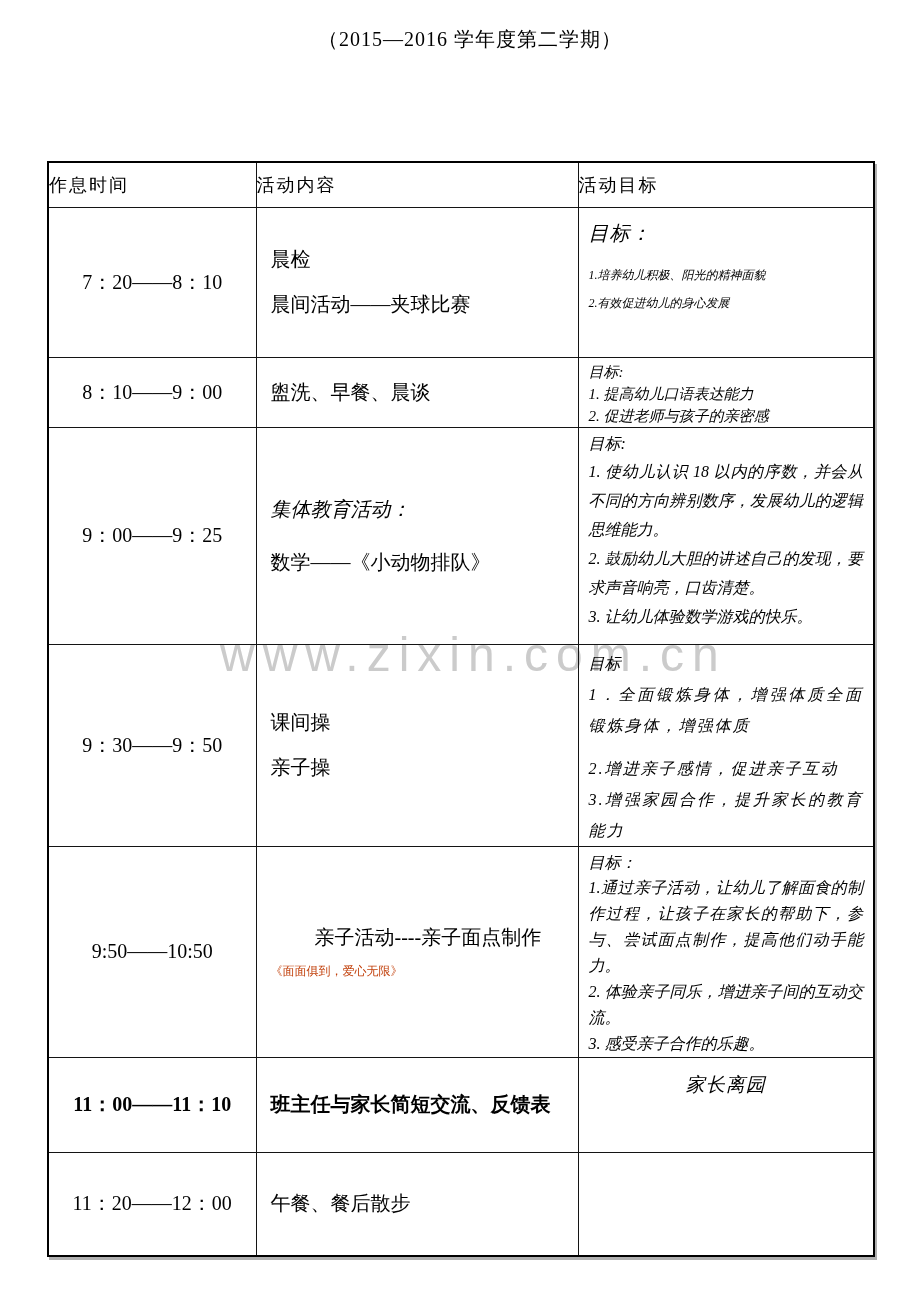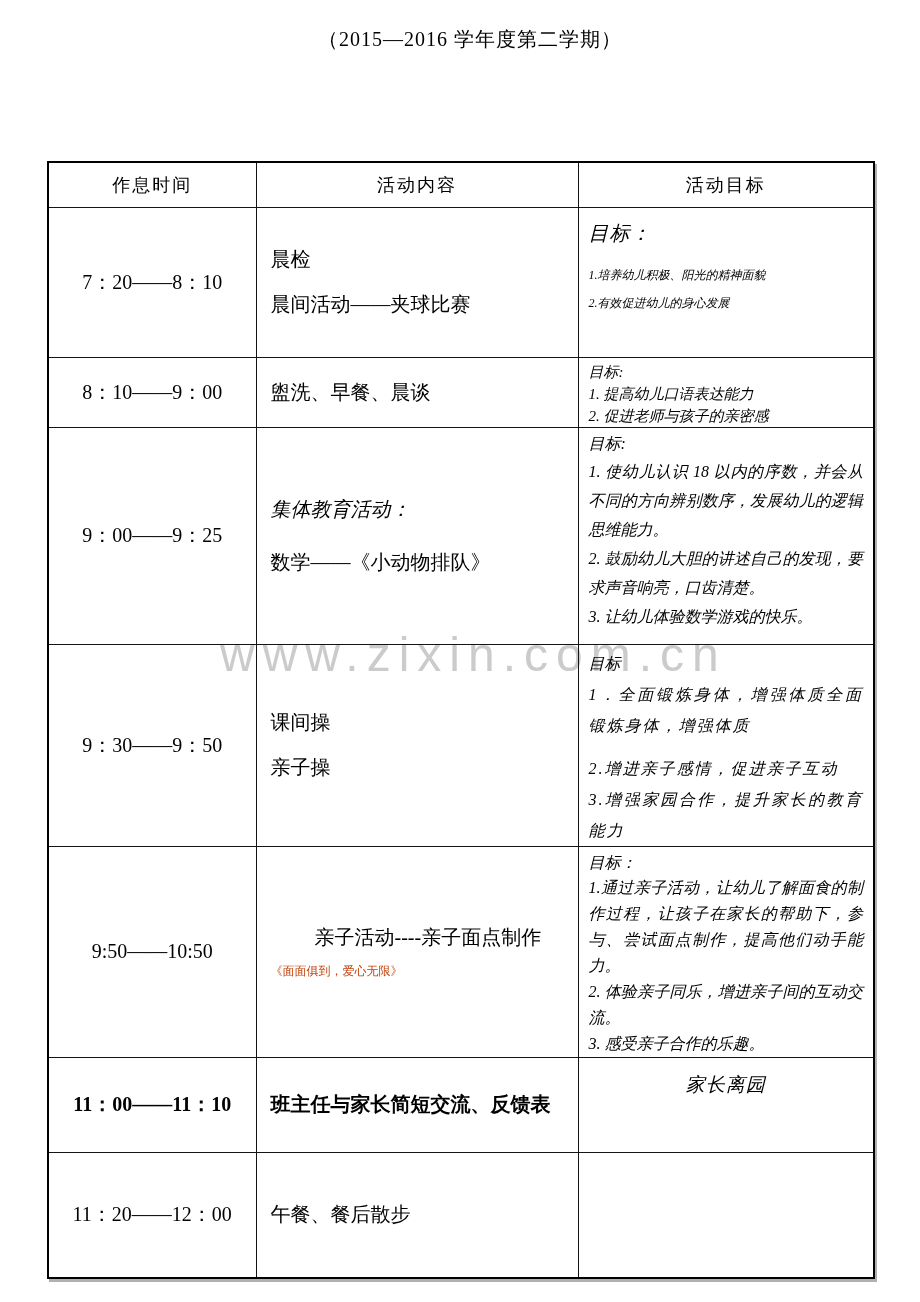--- a/index.html
+++ b/index.html
@@ -53,21 +53,21 @@
     box-shadow:2px 3px 0 #b0b0b0;
   }
   .schedule th, .schedule td { border:1px solid #141414; }
   table.schedule { border:2px solid #000; }
 
   .schedule th {
     height:45px;
     font-size:18px;
     font-weight:normal;
     letter-spacing:2px;
-    text-align:center;
+    text-align:left;
     vertical-align:middle;
   }
 
   .time-cell {
     text-align:center;
     vertical-align:middle;
     font-size:20px;
     white-space:nowrap;
   }
   .content-cell {
@@ -82,21 +82,21 @@
     font-style:italic;
   }
 
   
   .r1 { height:150px; }
   .r2 { height:68px; }
   .r3 { height:217px; }
   .r4 { height:198px; }
   .r5 { height:185px; }
   .r6 { height:95px; }
-  .r7 { height:126px; }
+  .r7 { height:104px; }
 
   
   .r1 .c-line1 { margin-bottom:18px; }
   .r1 .goals-cell { padding-top:12px; }
   .r1 .goal-title { font-size:20px; margin-bottom:14px; letter-spacing:1px; }
   .r1 .goal-item { font-size:12px; line-height:28px; }
 
   
   .r2 .goals-cell { padding-top:3px; }
   .r2 .goal-title, .r2 .goal-item { font-size:15px; line-height:22px; }

